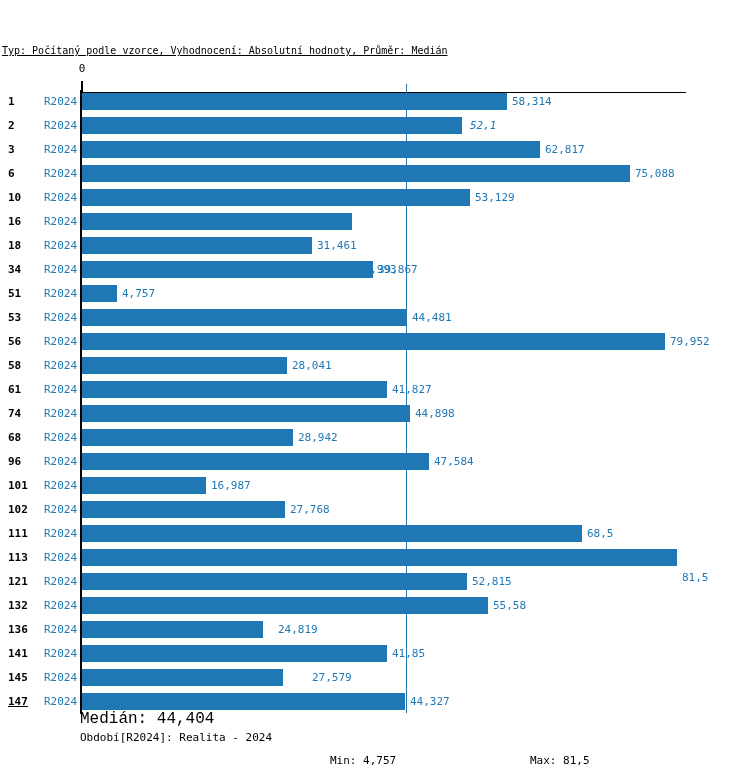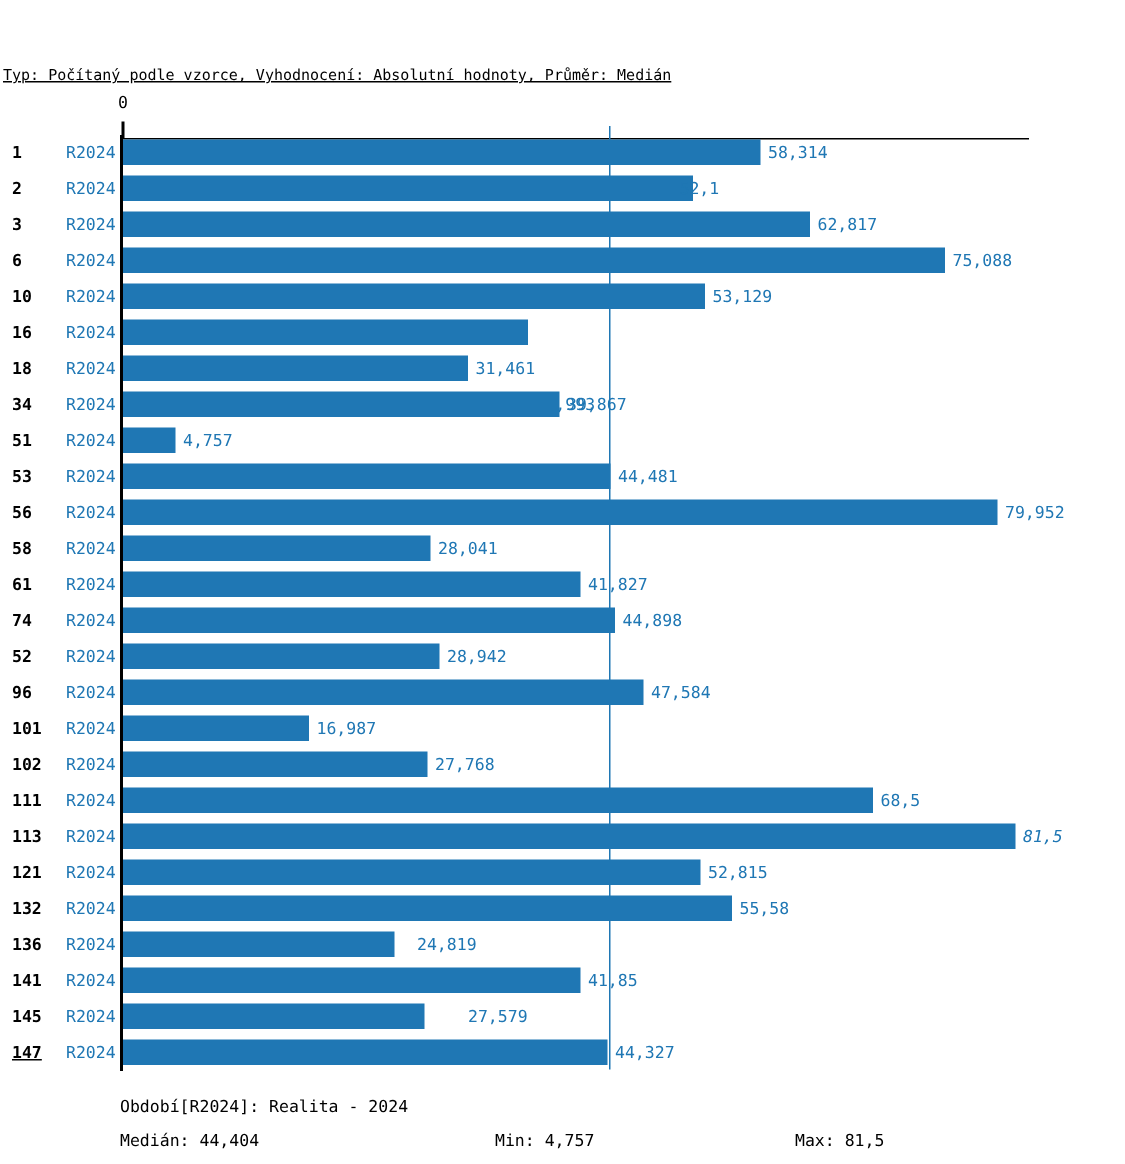--- a/index.html
+++ b/index.html
@@ -16,21 +16,21 @@
   .axis-top   { position:absolute; left:82px; top:92px; width:604px; height:1px; background:#000; }
   .axis-left  { position:absolute; left:80px; top:90px; width:2px; height:624px; background:#000; }
   .median-line{ position:absolute; top:84px; width:1px; height:629px; }
 
   .row-num   { position:absolute; left:8px;  width:32px; font-size:11px; font-weight:bold; color:#000; line-height:13px; }
   .row-series{ position:absolute; left:44px; width:36px; font-size:11px; line-height:13px; }
   .bar       { position:absolute; left:82px; height:17px; }
   .bar-value { position:absolute; font-size:11px; line-height:13px; white-space:nowrap; }
 
   .footer-period { position:absolute; left:80px; top:731px; font-size:11px; white-space:nowrap; }
-  .footer-median { position:absolute; left:80px; top:754px; font-size:11px; white-space:nowrap; }
+  .footer-median { position:absolute; left:80px; top:710px; font-size:16px; white-space:nowrap;font-family:Liberation Mono, monospace; }
   .footer-min    { position:absolute; left:330px; top:754px; font-size:11px; white-space:nowrap; }
   .footer-max    { position:absolute; left:530px; top:754px; font-size:11px; white-space:nowrap; }
 </style>
 </head>
 <body>
 
 <div class="page">
   <div class="meta">Typ: Počítaný podle vzorce, Vyhodnocení: Absolutní hodnoty, Průměr: Medián</div>
 
   <div>
@@ -40,21 +40,21 @@
     <div class="axis-left"></div>
     <div class="median-line" id="median-line" style="left: 406px; background: rgb(31, 119, 180);"></div>
     <div id="rows">
         <div class="row-num" style="top: 95px;">1</div>
         <div class="row-series" style="top: 95px; color: rgb(31, 119, 180);">R2024</div>
         <div class="bar" style="top: 93px; width: 425px; background: rgb(31, 119, 180);"></div>
         <div class="bar-value" style="top: 95px; left: 512px; color: rgb(31, 119, 180);">58,314</div>
         <div class="row-num" style="top: 119px;">2</div>
         <div class="row-series" style="top: 119px; color: rgb(31, 119, 180);">R2024</div>
         <div class="bar" style="top: 117px; width: 380px; background: rgb(31, 119, 180);"></div>
-        <div class="bar-value" style="top: 119px; left: 453px; color: rgb(31, 119, 180);">52,1</div>
+        <div class="bar-value" style="top: 119px; left: 470px; color: rgb(31, 119, 180); font-style: italic;">52,1</div>
         <div class="row-num" style="top: 143px;">3</div>
         <div class="row-series" style="top: 143px; color: rgb(31, 119, 180);">R2024</div>
         <div class="bar" style="top: 141px; width: 458px; background: rgb(31, 119, 180);"></div>
         <div class="bar-value" style="top: 143px; left: 545px; color: rgb(31, 119, 180);">62,817</div>
         <div class="row-num" style="top: 167px;">6</div>
         <div class="row-series" style="top: 167px; color: rgb(31, 119, 180);">R2024</div>
         <div class="bar" style="top: 165px; width: 548px; background: rgb(31, 119, 180);"></div>
         <div class="bar-value" style="top: 167px; left: 635px; color: rgb(31, 119, 180);">75,088</div>
         <div class="row-num" style="top: 191px;">10</div>
         <div class="row-series" style="top: 191px; color: rgb(31, 119, 180);">R2024</div>
@@ -89,21 +89,21 @@
         <div class="bar" style="top: 357px; width: 205px; background: rgb(31, 119, 180);"></div>
         <div class="bar-value" style="top: 359px; left: 292px; color: rgb(31, 119, 180);">28,041</div>
         <div class="row-num" style="top: 383px;">61</div>
         <div class="row-series" style="top: 383px; color: rgb(31, 119, 180);">R2024</div>
         <div class="bar" style="top: 381px; width: 305px; background: rgb(31, 119, 180);"></div>
         <div class="bar-value" style="top: 383px; left: 392px; color: rgb(31, 119, 180);">41,827</div>
         <div class="row-num" style="top: 407px;">74</div>
         <div class="row-series" style="top: 407px; color: rgb(31, 119, 180);">R2024</div>
         <div class="bar" style="top: 405px; width: 328px; background: rgb(31, 119, 180);"></div>
         <div class="bar-value" style="top: 407px; left: 415px; color: rgb(31, 119, 180);">44,898</div>
-        <div class="row-num" style="top: 431px;">52</div>
+        <div class="row-num" style="top: 431px;">68</div>
         <div class="row-series" style="top: 431px; color: rgb(31, 119, 180);">R2024</div>
         <div class="bar" style="top: 429px; width: 211px; background: rgb(31, 119, 180);"></div>
         <div class="bar-value" style="top: 431px; left: 298px; color: rgb(31, 119, 180);">28,942</div>
         <div class="row-num" style="top: 455px;">96</div>
         <div class="row-series" style="top: 455px; color: rgb(31, 119, 180);">R2024</div>
         <div class="bar" style="top: 453px; width: 347px; background: rgb(31, 119, 180);"></div>
         <div class="bar-value" style="top: 455px; left: 434px; color: rgb(31, 119, 180);">47,584</div>
         <div class="row-num" style="top: 479px;">101</div>
         <div class="row-series" style="top: 479px; color: rgb(31, 119, 180);">R2024</div>
         <div class="bar" style="top: 477px; width: 124px; background: rgb(31, 119, 180);"></div>
@@ -112,21 +112,21 @@
         <div class="row-series" style="top: 503px; color: rgb(31, 119, 180);">R2024</div>
         <div class="bar" style="top: 501px; width: 203px; background: rgb(31, 119, 180);"></div>
         <div class="bar-value" style="top: 503px; left: 290px; color: rgb(31, 119, 180);">27,768</div>
         <div class="row-num" style="top: 527px;">111</div>
         <div class="row-series" style="top: 527px; color: rgb(31, 119, 180);">R2024</div>
         <div class="bar" style="top: 525px; width: 500px; background: rgb(31, 119, 180);"></div>
         <div class="bar-value" style="top: 527px; left: 587px; color: rgb(31, 119, 180);">68,5</div>
         <div class="row-num" style="top: 551px;">113</div>
         <div class="row-series" style="top: 551px; color: rgb(31, 119, 180);">R2024</div>
         <div class="bar" style="top: 549px; width: 595px; background: rgb(31, 119, 180);"></div>
-        <div class="bar-value" style="top: 551px; left: 682px; color: rgb(31, 119, 180); font-style: italic;">81,5</div>
+        <div class="bar-value" style="top: 571px; left: 682px; color: rgb(31, 119, 180);">81,5</div>
         <div class="row-num" style="top: 575px;">121</div>
         <div class="row-series" style="top: 575px; color: rgb(31, 119, 180);">R2024</div>
         <div class="bar" style="top: 573px; width: 385px; background: rgb(31, 119, 180);"></div>
         <div class="bar-value" style="top: 575px; left: 472px; color: rgb(31, 119, 180);">52,815</div>
         <div class="row-num" style="top: 599px;">132</div>
         <div class="row-series" style="top: 599px; color: rgb(31, 119, 180);">R2024</div>
         <div class="bar" style="top: 597px; width: 406px; background: rgb(31, 119, 180);"></div>
         <div class="bar-value" style="top: 599px; left: 493px; color: rgb(31, 119, 180);">55,58</div>
         <div class="row-num" style="top: 623px;">136</div>
         <div class="row-series" style="top: 623px; color: rgb(31, 119, 180);">R2024</div>

